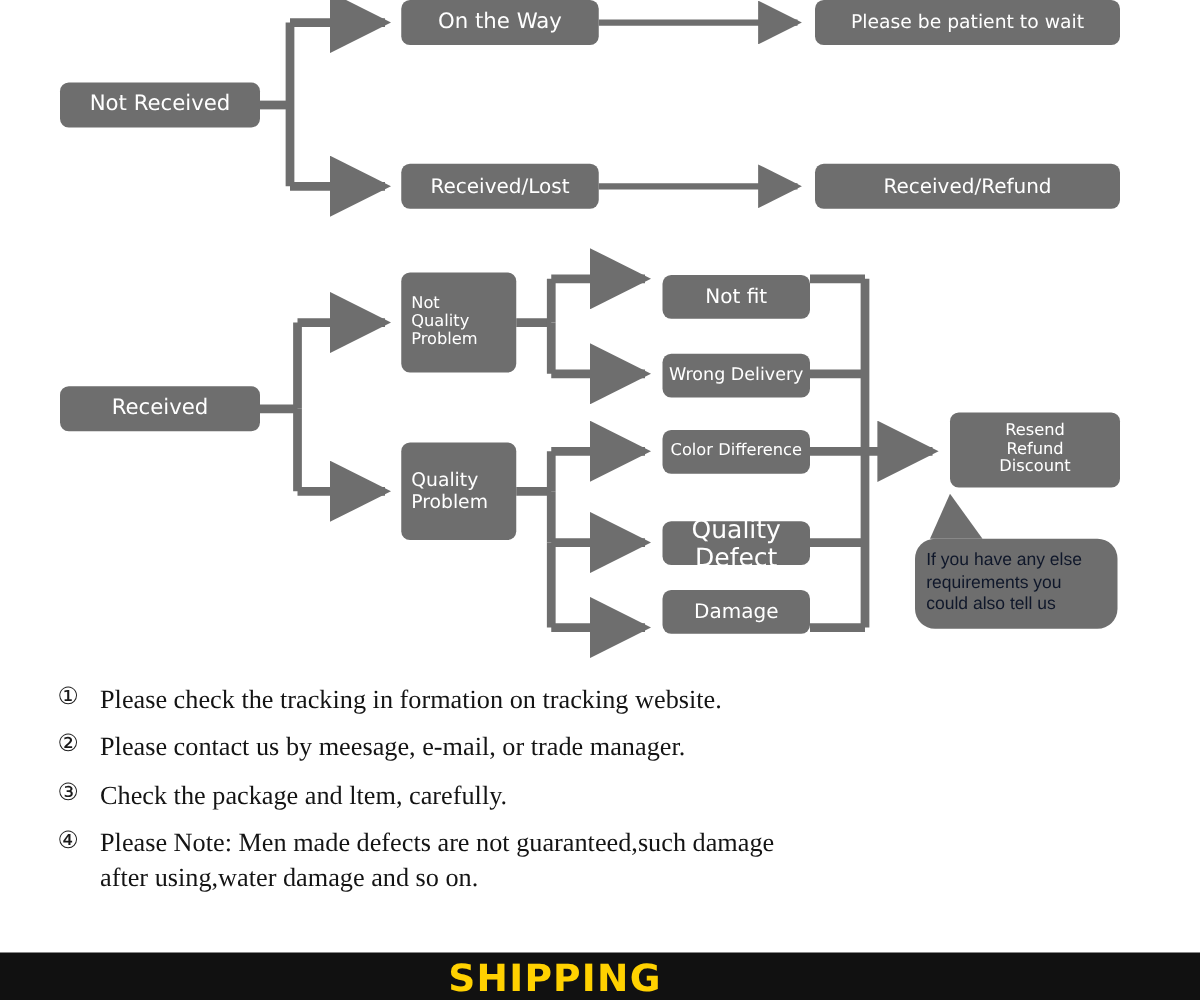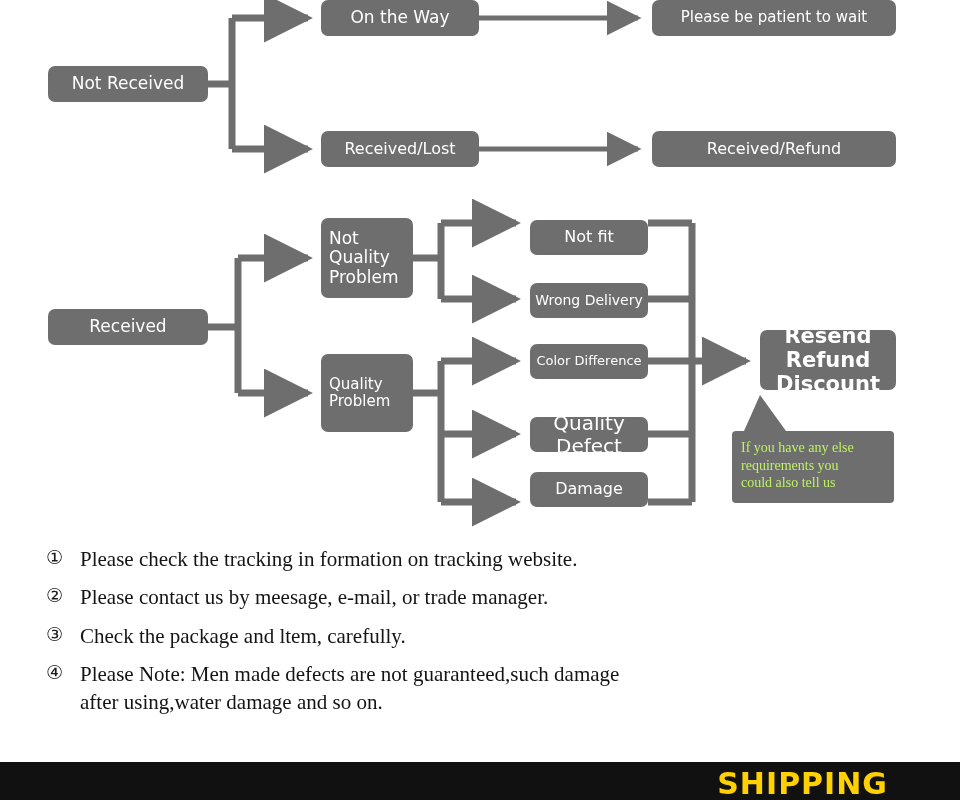--- a/index.html
+++ b/index.html
@@ -40,23 +40,23 @@
     position: absolute;
     left: 0;
     top: 0;
     width: 960px;
     height: 540px;
     pointer-events: none;
   }
   .callout {
     position: absolute;
     background: #6e6e6e;
-    color: #bef264;
-    border-radius: 4px;
-    font-family: Liberation Serif, serif;
+    color: #0f172a;
+    border-radius: 16px;
+    font-family: Liberation Sans, sans-serif;
     font-size: 14px;
     line-height: 1.25;
     padding: 8px 9px;
     box-sizing: border-box;
     white-space: pre-line;
   }
   #notes {
     position: absolute;
     left: 0;
     top: 545px;
@@ -88,21 +88,21 @@
     left: 0;
     top: 762px;
     width: 960px;
     height: 38px;
     background: #111111;
     overflow: hidden;
   }
   #footer-text {
     position: absolute;
     width: 888px;
-    text-align: right;
+    text-align: center;
     top: 4px;
     color: #ffd100;
     font-family: "DejaVu Sans", sans-serif;
     font-weight: bold;
     font-size: 30px;
     letter-spacing: 1px;
   }
 </style>
 </head>
 <body>
@@ -160,38 +160,38 @@
   <div class="node" style="left:321px; top:0px; width:158px; height:36px; font-size:17px;">On the Way</div>
 
   <div class="node" style="left:652px; top:0px; width:244px; height:36px; font-size:15px;">Please be patient to wait</div>
 
   <div class="node" style="left:321px; top:131px; width:158px; height:36px; font-size:16px;">Received/Lost</div>
 
   <div class="node" style="left:652px; top:131px; width:244px; height:36px; font-size:16px;">Received/Refund</div>
 
   <div class="node" style="left:48px; top:309px; width:160px; height:36px; font-size:17px;">Received</div>
 
-  <div class="node" style="left:321px; top:218px; width:92px; height:80px; font-size:17px; justify-content:flex-start; text-align:left; padding-left:8px;">Not
+  <div class="node" style="left:321px; top:218px; width:92px; height:80px; font-size:13px; justify-content:flex-start; text-align:left; padding-left:8px;">Not
 Quality
 Problem</div>
 
   <div class="node" style="left:321px; top:354px; width:92px; height:78px; font-size:15px; justify-content:flex-start; text-align:left; padding-left:8px;">Quality
 Problem</div>
 
   <div class="node" style="left:530px; top:206px; width:118px; height:35px; font-size:16px;margin-top:14px;">Not fit</div>
 
   <div class="node" style="left:530px; top:283px; width:118px; height:35px; font-size:14px;">Wrong Delivery</div>
 
   <div class="node" style="left:530px; top:344px; width:118px; height:35px; font-size:13px;">Color Difference</div>
 
   <div class="node" style="left:530px; top:417px; width:118px; height:35px; font-size:20px;">Quality Defect</div>
 
   <div class="node" style="left:530px; top:472px; width:118px; height:35px; font-size:16px;">Damage</div>
 
-  <div class="node" style="left:760px; top:330px; width:136px; height:60px; font-size:21px; font-weight:bold;">Resend
+  <div class="node" style="left:760px; top:330px; width:136px; height:60px; font-size:13px; font-weight:normal;">Resend
 Refund
 Discount</div>
 
   <div class="callout" style="left:732px; top:431px; width:162px; height:72px;">If you have any else
 requirements you
 could also tell us</div>
 
 </div>
 
 <div id="notes">

